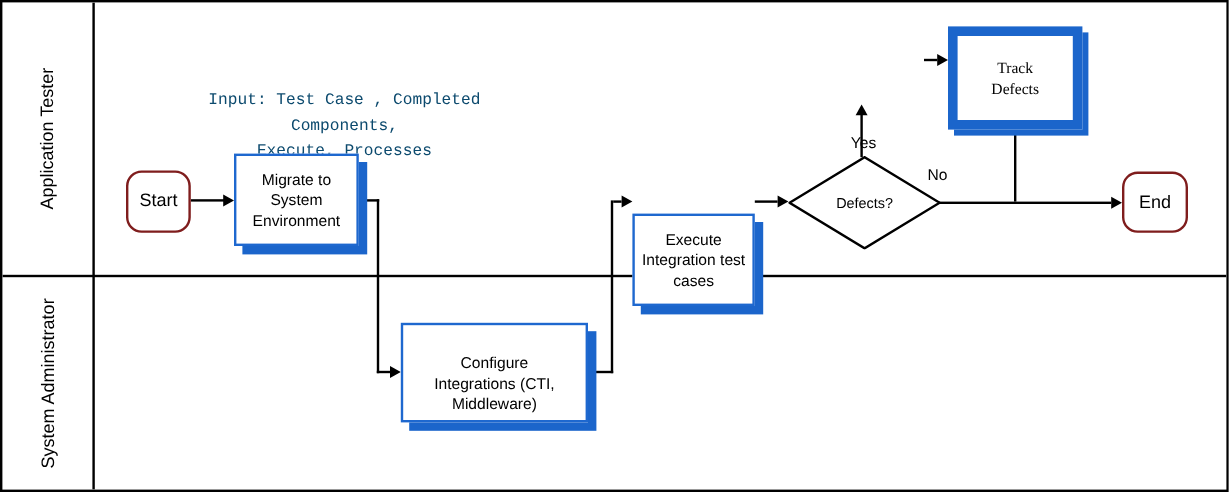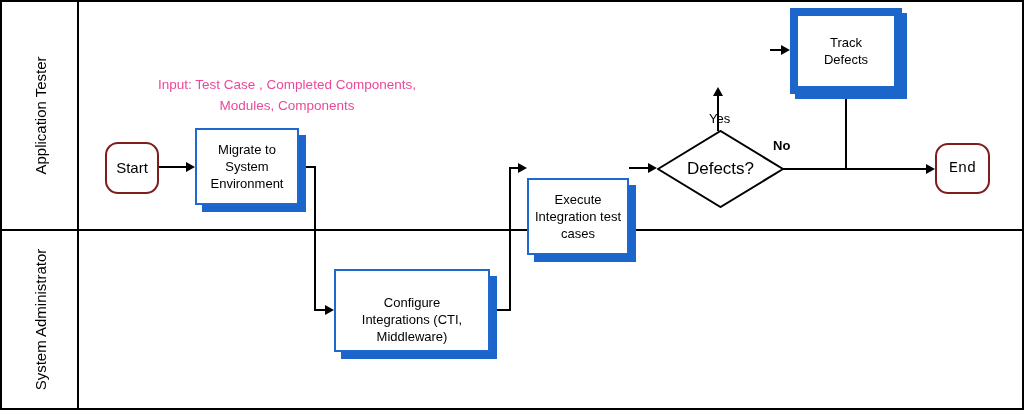--- a/index.html
+++ b/index.html
@@ -20,57 +20,57 @@
         text-align:center;font-size:13px;line-height:1.32;box-sizing:border-box;}
   .process{border:2px solid #1e68cf;box-shadow:7px 7px 0 #1b65cb;}
   .terminator{border:2px solid #7f1d1d;border-radius:13px;font-size:15px;}
   .emphasis{border:8px solid #1b65cb;box-shadow:5px 5px 0 #1b65cb;}
   #node-start{left:103px;top:140px;width:54px;height:52px;}
   #node-migrate{left:193px;top:126px;width:104px;height:77px;}
   #node-configure{left:332px;top:267px;width:156px;height:83px;}
   #node-configure .wrap{width:116px;margin-top:18px;}
   #node-execute{left:525px;top:128px;width:102px;height:77px;margin-top:48px;}
   #node-log{left:665px;top:12px;width:103px;height:73px;}
-  #node-track{left:788px;top:6px;width:112px;height:86px;}
+  #node-track{left:788px;top:20px;width:112px;height:86px;font-family:Liberation Serif, serif;}
   #node-track .wrap{width:62px;}
-  #node-end{left:933px;top:141px;width:55px;height:51px;font-family:Liberation Mono, monospace;}
+  #node-end{left:933px;top:141px;width:55px;height:51px;}
   
   #decision-shape{position:absolute;left:655px;top:128px;width:127px;height:78px;}
   #decision-label{position:absolute;left:655px;top:128px;width:127px;height:78px;
-    display:flex;align-items:center;justify-content:center;font-size:17px;}
+    display:flex;align-items:center;justify-content:center;font-size:12px;}
   
   .l{position:absolute;background:#000;}
   .ar-r{position:absolute;width:0;height:0;border-top:5px solid transparent;
         border-bottom:5px solid transparent;border-left:9px solid #000;}
   .ar-u{position:absolute;width:0;height:0;border-left:5px solid transparent;
         border-right:5px solid transparent;border-bottom:9px solid #000;}
   .edge-label{position:absolute;font-size:13px;color:#000;}
   #lbl-yes{left:707px;top:109px;}
-  #lbl-no{left:771px;top:136px;font-weight:bold;}
+  #lbl-no{left:771px;top:136px;}
   
   .annotation{position:absolute;left:124px;top:72px;width:322px;text-align:center;
-    color:#ec4899;font-size:13.5px;line-height:21px;}
+    color:#0c4a6e;font-size:13.5px;line-height:21px;font-family:Liberation Mono, monospace;}
 </style>
 </head>
 <body>
 
 <div class="canvas">
 
   <div class="col-divider"></div>
   <div class="row-divider"></div>
   <div class="lane-label lane-1">
     <span>Application Tester</span>
   </div>
   <div class="lane-label lane-2">
     <span>System Administrator</span>
   </div>
 
   <div class="annotation">
     <div>Input: Test Case , Completed Components,</div>
-    <div>Modules, Components</div>
+    <div>Execute, Processes</div>
   </div>
 
   <div class="l" id="e1" style="left:157px;top:164px;width:28px;height:2px;"></div>
   <div class="ar-r" style="left:184px;top:160px;"></div>
 
   <div class="l" style="left:297px;top:164px;width:17px;height:2px;"></div>
   <div class="l" style="left:312px;top:164px;width:2px;height:145px;"></div>
   <div class="l" style="left:312px;top:307px;width:11px;height:2px;"></div>
   <div class="ar-r" style="left:323px;top:303px;"></div>
 

